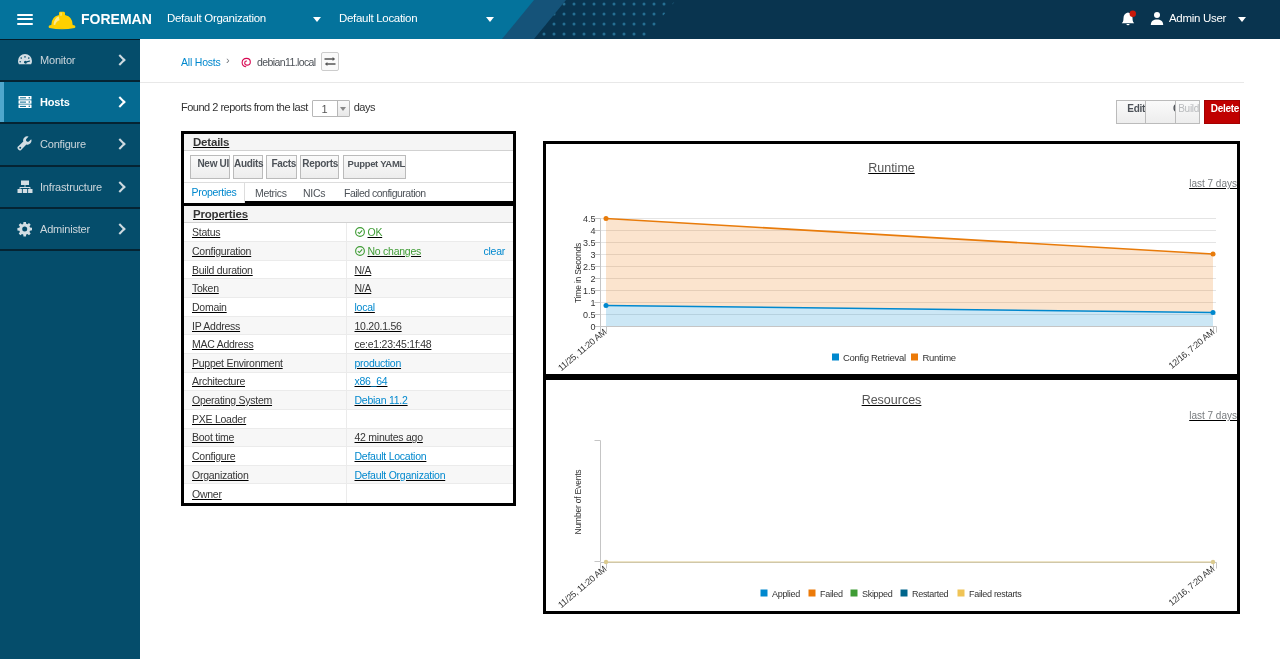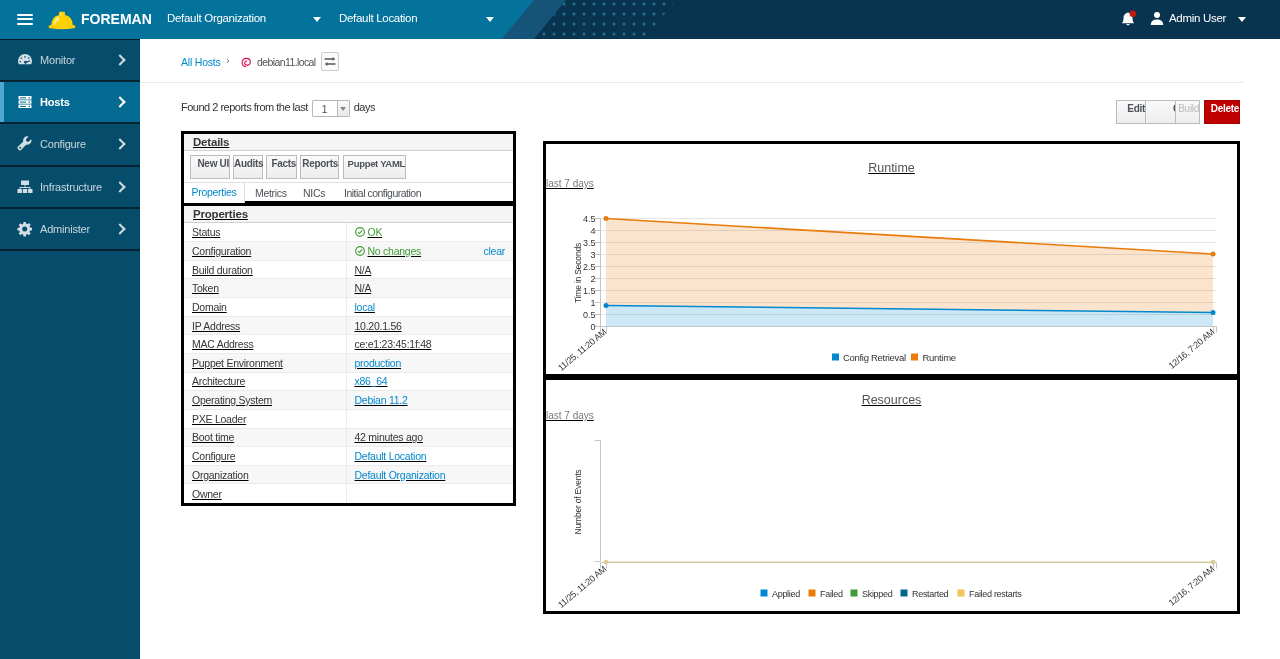--- a/index.html
+++ b/index.html
@@ -49,21 +49,21 @@
 table.props { border-collapse:collapse; width:100%; font-size:10.5px; letter-spacing:-0.25px; color:#363636; }
 table.props td { border-top:1px solid #ebebeb; padding:0 8px; height:18.65px; }
 table.props tr:first-child td { border-top:none; }
 table.props tr.odd { background:#f7f7f7; }
 table.props td.v { border-left:1px solid #ebebeb; width:167px; }
 a { text-decoration:none; color:#0088ce; }
 .green { color:#3f9c35; }
 
 
 .ctitle { text-align:center; color:#555; font-size:12.5px; }
-.csub { text-align:left; color:#777b7e; font-size:10px; }
+.csub { text-align:right; color:#777b7e; font-size:10px; }
 </style>
 </head>
 <body>
 <div id="page">
 
   <div id="masthead">
     <svg class="bg" width="1280" height="39" viewBox="0 0 1280 39">
       <defs>
         <pattern id="dots" x="0" y="0" width="10" height="10" patternUnits="userSpaceOnUse">
           <circle cx="4" cy="4" r="1.5" fill="#256f93"></circle>
@@ -186,21 +186,21 @@
 
     <div class="card" id="details-card" style="left:41px; top:93px; width:335px;">
       <div class="card-head">Details</div>
       <div style="padding:4px 0 3px 6px;">
         <span class="btn-def" style="width:40px;">New UI</span><span class="btn-def" style="width:30px; margin-left:3px;">Audits</span><span class="btn-def" style="width:31px; margin-left:3px;">Facts</span><span class="btn-def" style="width:39px; margin-left:3px;">Reports</span><span class="btn-def" style="width:63px; margin-left:4px; font-size:9.5px;">Puppet YAML</span>
       </div>
       <div style="border-top:1px solid #ddd; height:19px; position:relative; font-size:10.5px; letter-spacing:-0.3px;">
         <span style="position:absolute; left:0; top:0; width:61px; height:20px; border-right:1px solid #ddd; color:#0088ce; text-align:center; line-height:19px; background:#fff;">Properties</span>
         <span style="position:absolute; left:71px; top:4px; color:#4d5258;">Metrics</span>
         <span style="position:absolute; left:119px; top:4px; color:#4d5258;">NICs</span>
-        <span style="position:absolute; left:160px; top:4px; color:#4d5258; letter-spacing:-0.5px;">Initial configuration</span>
+        <span style="position:absolute; left:160px; top:4px; color:#4d5258; letter-spacing:-0.5px;">Failed configuration</span>
       </div>
     </div>
 
     <div class="card" id="props-card" style="left:41px; top:165px; width:335px;">
       <div class="card-head">Properties</div>
       <table class="props">
         <tbody>
             <tr>
               <td>Status</td>
               <td class="v"><svg width="10" height="10" viewBox="0 0 16 16" style="vertical-align:-1px; margin-right:3px;">

